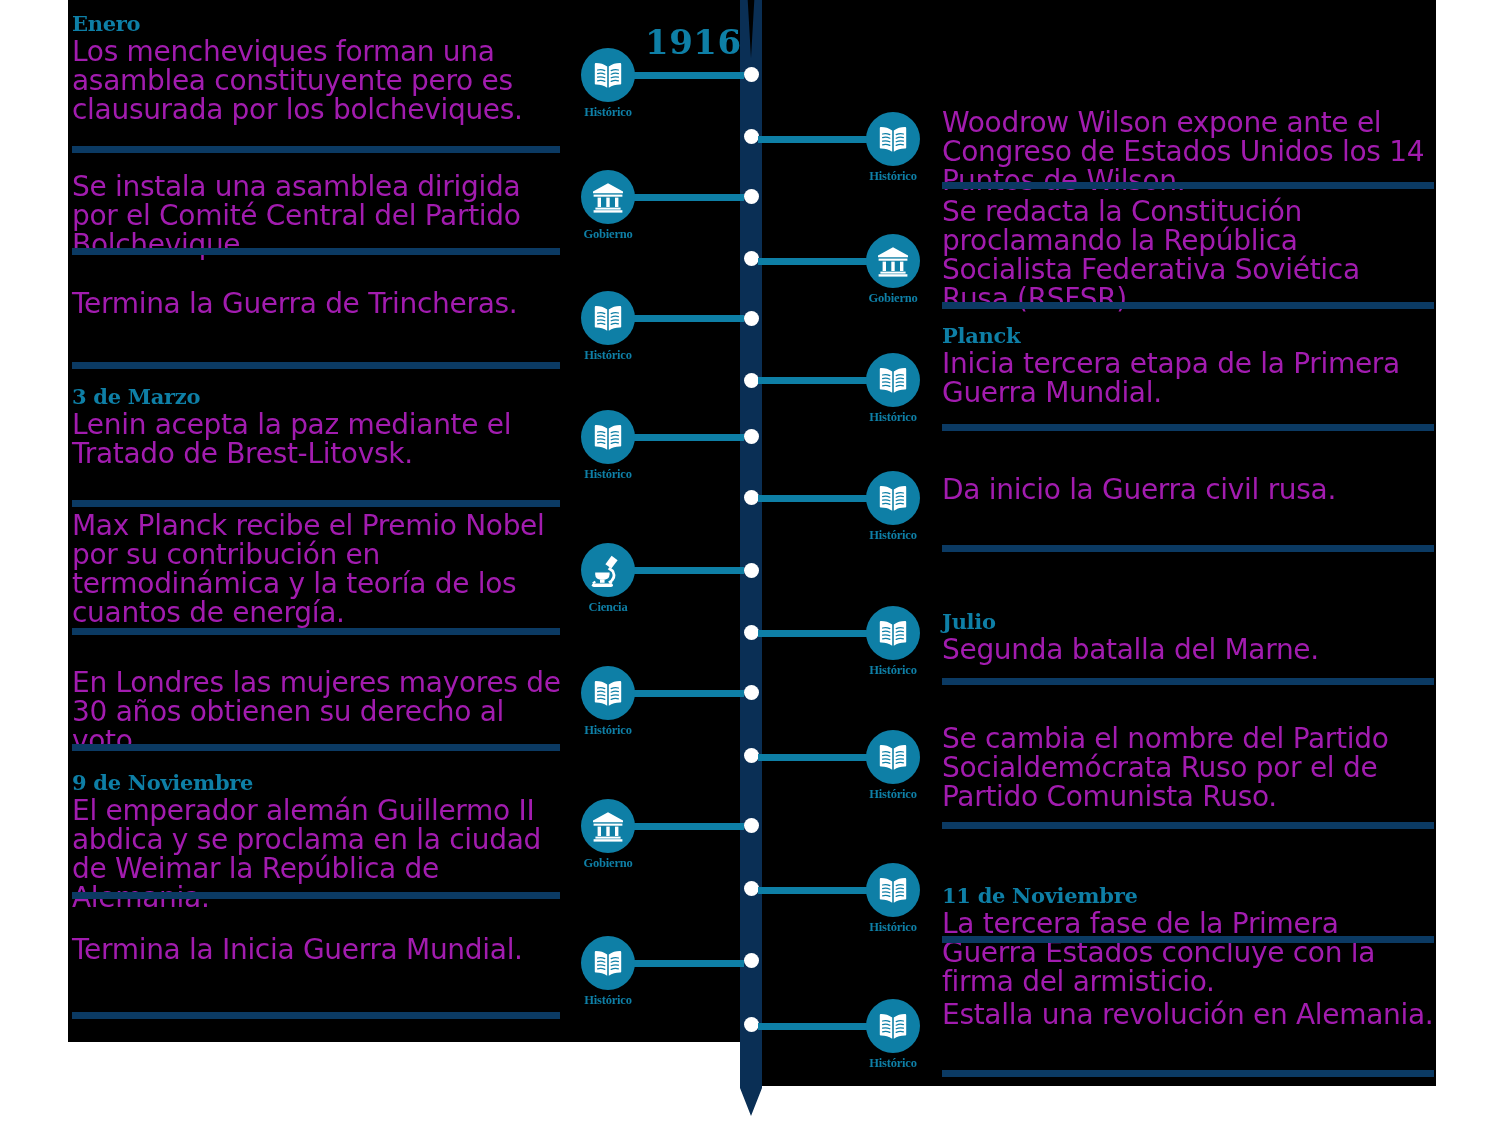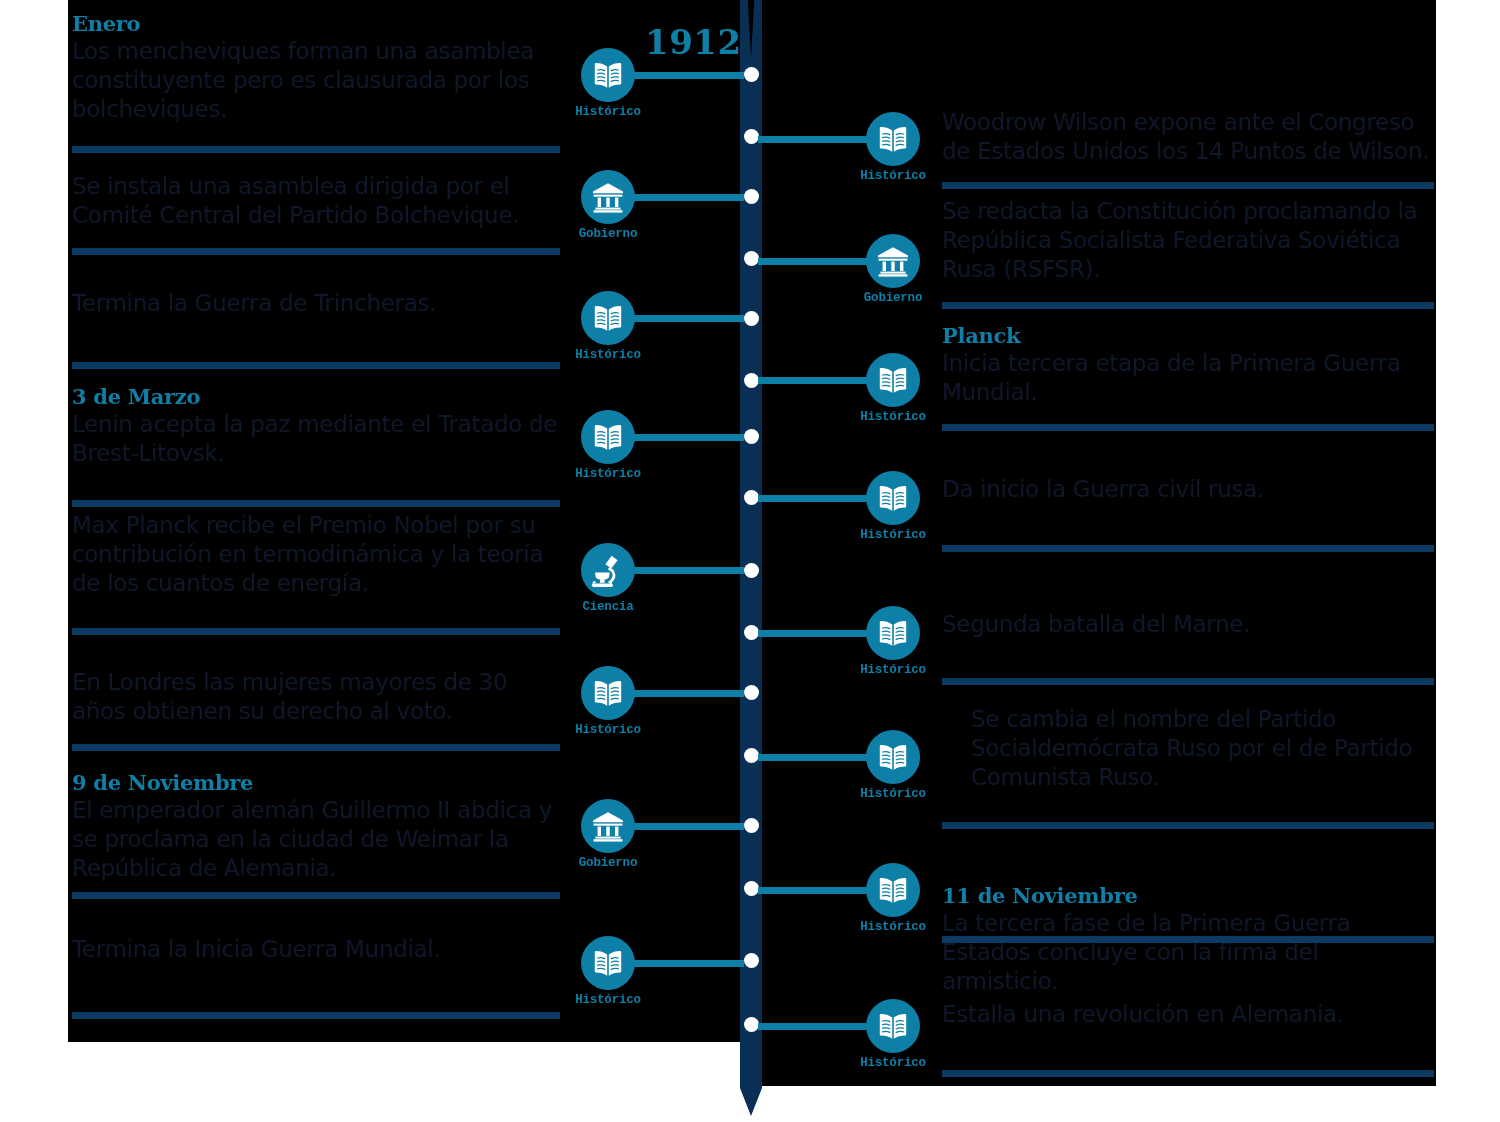--- a/index.html
+++ b/index.html
@@ -19,48 +19,48 @@
   .node{position:absolute;left:744px;width:15px;height:15px;border-radius:50%;
         background:#ffffff;}
 
   
   .conn{position:absolute;height:7px;background:#0E7FA6;}
 
   
   .badge{position:absolute;width:54px;height:54px;border-radius:50%;background:#0E7FA6;}
   .badge svg{position:absolute;left:0;top:0;width:54px;height:54px;}
   .badge-label{position:absolute;width:160px;text-align:center;
-               font-family:Liberation Mono, monospace;
+               font-family:Liberation Serif, serif;
                font-weight:700;font-size:12.5px;color:#0E7FA6;letter-spacing:-0.2px;}
 
   
   .entry{position:absolute;}
   .entry .month{font-family:"DejaVu Serif","Liberation Serif",serif;
                 font-weight:700;font-size:21px;color:#0E7FA6;
                 line-height:24px;letter-spacing:-0.3px;margin:0 0 1px 0;}
   .entry .body{font-family:"DejaVu Sans","Liberation Sans",sans-serif;
-               font-weight:400;font-size:23px;color:#0f172a;
+               font-weight:400;font-size:28px;color:#a21caf;
                line-height:29px;letter-spacing:-0.3px;margin:0;}
   .rule{position:absolute;height:7px;background:#0B3A63;}
 
   
   .year{position:absolute;font-family:"DejaVu Serif","Liberation Serif",serif;
         font-weight:700;font-size:34px;color:#0E7FA6;letter-spacing:0.5px;}
 </style>
 </head>
 <body>
 
 <div id="stage">
 
   <div class="panel-left"></div>
   <div class="panel-right"></div>
 
   <div class="spine"></div>
 
-  <div class="year" style="left:645px; top:22px;">1912</div>
+  <div class="year" style="left:645px; top:22px;">1916</div>
 
   <div id="nodes">
       <div class="node" style="top: 66.5px;"></div>
       <div class="node" style="top: 128.5px;"></div>
       <div class="node" style="top: 188.5px;"></div>
       <div class="node" style="top: 250.5px;"></div>
       <div class="node" style="top: 310.5px;"></div>
       <div class="node" style="top: 372.5px;"></div>
       <div class="node" style="top: 428.5px;"></div>
       <div class="node" style="top: 489.5px;"></div>
@@ -368,20 +368,21 @@
         <path d="M16.6 32.8q3.6-1.1 7.2 0.6"></path>
         <path d="M37.4 22.0q-3.6-1.1-7.2 0.6"></path>
         <path d="M37.4 25.6q-3.6-1.1-7.2 0.6"></path>
         <path d="M37.4 29.2q-3.6-1.1-7.2 0.6"></path>
         <path d="M37.4 32.8q-3.6-1.1-7.2 0.6"></path>
       </g>
     </svg>
       </div>
       <div class="badge-label" style="left: 813px; top: 663px;">Histórico</div>
       <div class="entry" style="left: 942px; width: 492px; top: 610px;">
+        <div class="month">Julio</div>
         <div class="body">Segunda batalla del Marne.</div>
       </div>
       <div class="rule" style="left: 942px; width: 492px; top: 678px;"></div>
       <div class="badge" style="left: 866px; top: 730px;">
         <svg viewBox="0 0 54 54">
       <g fill="#fff">
         <path d="M26.2 18.4c-3.3-2.3-7.0-3.4-11.1-3.4-0.8 0-1.3 0.5-1.3 1.2v19.2c0 0.7 0.5 1.2 1.3 1.2 4.1 0 7.8 1.0 11.1 3.1z"></path>
         <path d="M27.8 18.4c3.3-2.3 7.0-3.4 11.1-3.4 0.8 0 1.3 0.5 1.3 1.2v19.2c0 0.7-0.5 1.2-1.3 1.2-4.1 0-7.8 1.0-11.1 3.1z"></path>
       </g>
       <g fill="none" stroke="#0E7FA6" stroke-width="1.25" stroke-linecap="round">
@@ -390,21 +391,21 @@
         <path d="M16.6 29.2q3.6-1.1 7.2 0.6"></path>
         <path d="M16.6 32.8q3.6-1.1 7.2 0.6"></path>
         <path d="M37.4 22.0q-3.6-1.1-7.2 0.6"></path>
         <path d="M37.4 25.6q-3.6-1.1-7.2 0.6"></path>
         <path d="M37.4 29.2q-3.6-1.1-7.2 0.6"></path>
         <path d="M37.4 32.8q-3.6-1.1-7.2 0.6"></path>
       </g>
     </svg>
       </div>
       <div class="badge-label" style="left: 813px; top: 787px;">Histórico</div>
-      <div class="entry" style="left: 942px; width: 492px; top: 705px; margin-left: 29px;">
+      <div class="entry" style="left: 942px; width: 492px; top: 724px;">
         <div class="body">Se cambia el nombre del Partido Socialdemócrata Ruso por el de Partido Comunista Ruso.</div>
       </div>
       <div class="rule" style="left: 942px; width: 492px; top: 822px;"></div>
       <div class="badge" style="left: 866px; top: 863px;">
         <svg viewBox="0 0 54 54">
       <g fill="#fff">
         <path d="M26.2 18.4c-3.3-2.3-7.0-3.4-11.1-3.4-0.8 0-1.3 0.5-1.3 1.2v19.2c0 0.7 0.5 1.2 1.3 1.2 4.1 0 7.8 1.0 11.1 3.1z"></path>
         <path d="M27.8 18.4c3.3-2.3 7.0-3.4 11.1-3.4 0.8 0 1.3 0.5 1.3 1.2v19.2c0 0.7-0.5 1.2-1.3 1.2-4.1 0-7.8 1.0-11.1 3.1z"></path>
       </g>
       <g fill="none" stroke="#0E7FA6" stroke-width="1.25" stroke-linecap="round">

